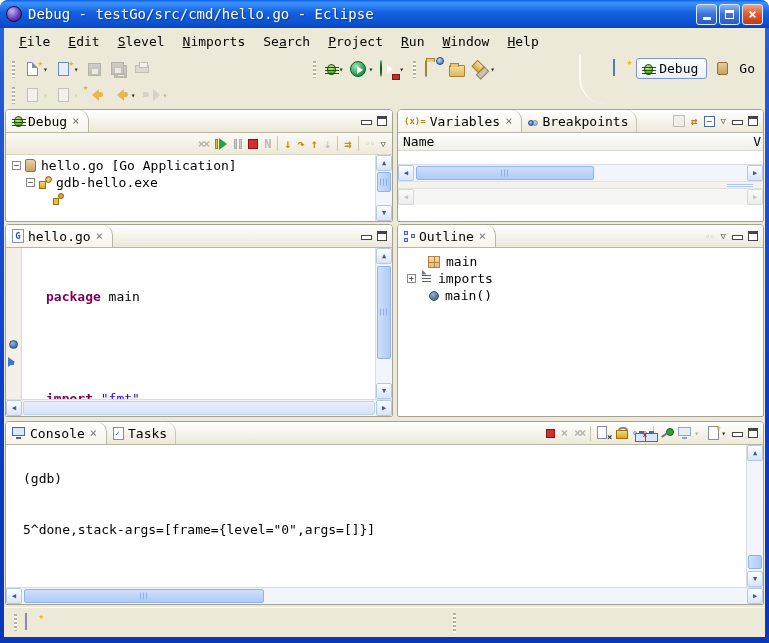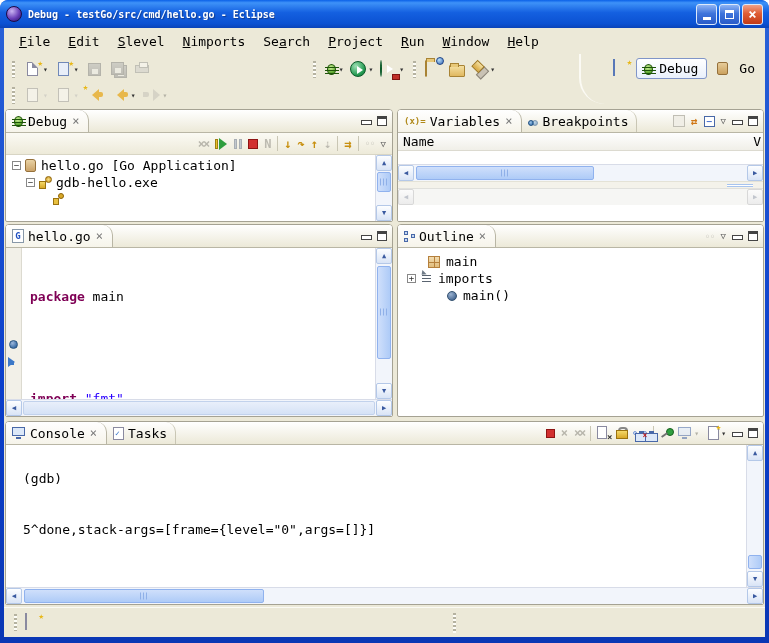--- a/index.html
+++ b/index.html
@@ -10,21 +10,21 @@
          background:linear-gradient(180deg,#2A63D8,#0B3FCB 60%,#0A37B4);
          border-radius:8px 8px 0 0; overflow:hidden; }
 
   
   #titlebar { position:absolute; left:0; top:0; width:769px; height:28px;
     background:linear-gradient(180deg,#0A61E8 0%,#3E92F8 10%,#1460E0 45%,#0B51D2 85%,#0A43B8 100%);
     border-radius:7px 7px 0 0; display:flex; align-items:center; padding:0 6px; }
   .app-icon { width:16px; height:16px; border-radius:50%;
     background:radial-gradient(circle at 35% 30%, #C9B4F2, #6A3FB8 55%, #2B1468 95%);
     border:1px solid #1B0B46; margin-right:6px; flex:0 0 auto; }
-  #title-text { color:#fff; font-weight:bold; font-size:10px; text-shadow:1px 1px 1px #123C8F;
+  #title-text { color:#fff; font-weight:normal; font-size:14px; text-shadow:1px 1px 1px #123C8F;
     white-space:nowrap; overflow:hidden; }
   #caption-buttons { margin-left:auto; display:flex; gap:2px; }
   .cap-btn { width:21px; height:21px; border:1px solid #DCE9FB; border-radius:3px;
     background:linear-gradient(180deg,#8FB4F4,#3E74DB 45%,#2A5BC8); display:flex;
     align-items:center; justify-content:center; color:#fff; font-weight:bold; font-size:13px; }
   .cap-btn.close { background:linear-gradient(180deg,#F0A088,#DF5E35 45%,#C23A17); font-size:14px; }
   .min-glyph { width:8px; height:3px; background:#fff; margin-top:9px; }
   .max-glyph { width:9px; height:9px; border:1px solid #fff; border-top:3px solid #fff; }
 
   
@@ -158,21 +158,21 @@
   .col-header { height:18px; flex:0 0 auto; background:linear-gradient(#FEFEFE,#F0EFE8);
     border-bottom:1px solid #DCDAD0; display:flex; align-items:center; padding:0 5px; position:relative; }
   .colV { position:absolute; right:2px; }
   .sash-grip { height:7px; flex:0 0 auto; background:#F4F2EA; border-top:1px solid #E4E2D6; position:relative; }
   .sash-grip i { position:absolute; right:10px; top:2px; width:26px; height:3px;
     background:repeating-linear-gradient(180deg,#A8C4EE 0 1px,#fff 1px 2px); }
 
   
   #editor-body { flex:1; display:flex; overflow:hidden; }
   #gutter { width:16px; flex:0 0 auto; background:#F2F0E8; border-right:1px solid #DCDAD0; position:relative; }
-  #code { flex:1; overflow:hidden; padding:6px 0 0 8px; line-height:17px; white-space:pre; }
+  #code { flex:1; overflow:hidden; padding:6px 0 0 24px; line-height:17px; white-space:pre; }
   .kw { color:#7F0055; font-weight:bold; }
   .str { color:#2A00FF; }
   .codeline { height:17px; }
   .bp-dot { position:absolute; left:3px; top:92px; width:9px; height:9px; border-radius:50%;
     background:radial-gradient(circle at 35% 30%,#9CB8DC,#3D6FA8 70%); border:1px solid #2A5580; }
   .ip-arrow { position:absolute; left:2px; top:110px; width:12px; height:9px; }
   .ip-arrow .t { position:absolute; right:0; top:-1px; border:5px solid transparent; border-left:7px solid #3C78C8; }
   .ip-arrow .b { position:absolute; left:0; top:3px; width:6px; height:4px; background:#3C78C8; }
 
   
@@ -557,21 +557,21 @@
       <div class="tree" style="padding-top:5px;">
         <div class="trow" style="padding-left:30px;">
           <span class="pkg-ic"></span>
           <span>main</span>
         </div>
         <div class="trow" style="padding-left:9px;">
           <span class="expander">+</span>
           <span class="imports-ic"><i></i></span>
           <span>imports</span>
         </div>
-        <div class="trow" style="padding-left:49px;">
+        <div class="trow" style="padding-left:31px;">
           <span class="method-ic"></span>
           <span>main()</span>
         </div>
       </div>
     </div>
 
     <div class="panel" style="left:1px;top:393px;width:759px;height:184px;">
       <div class="tabbar">
         <div class="vtab">
           <span class="mon-ic">

